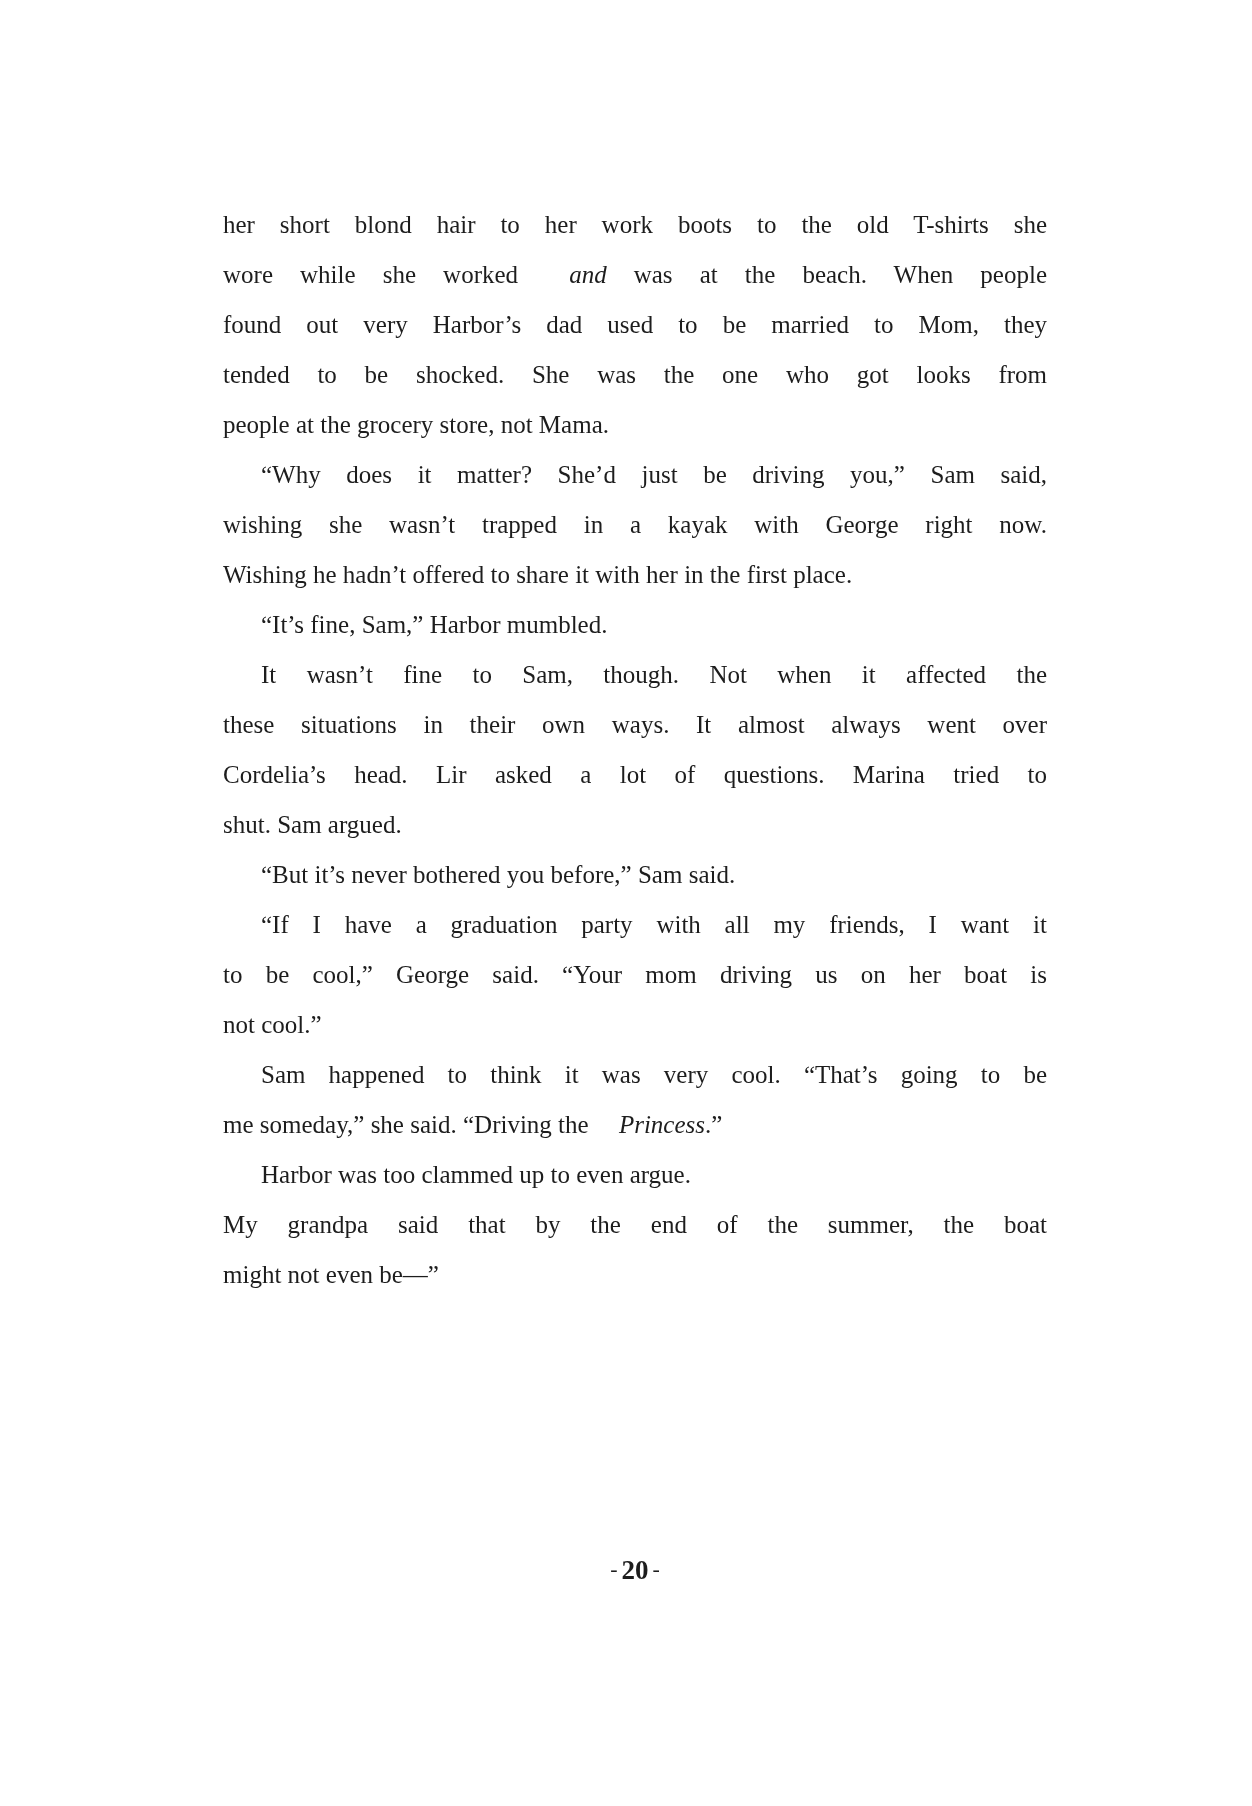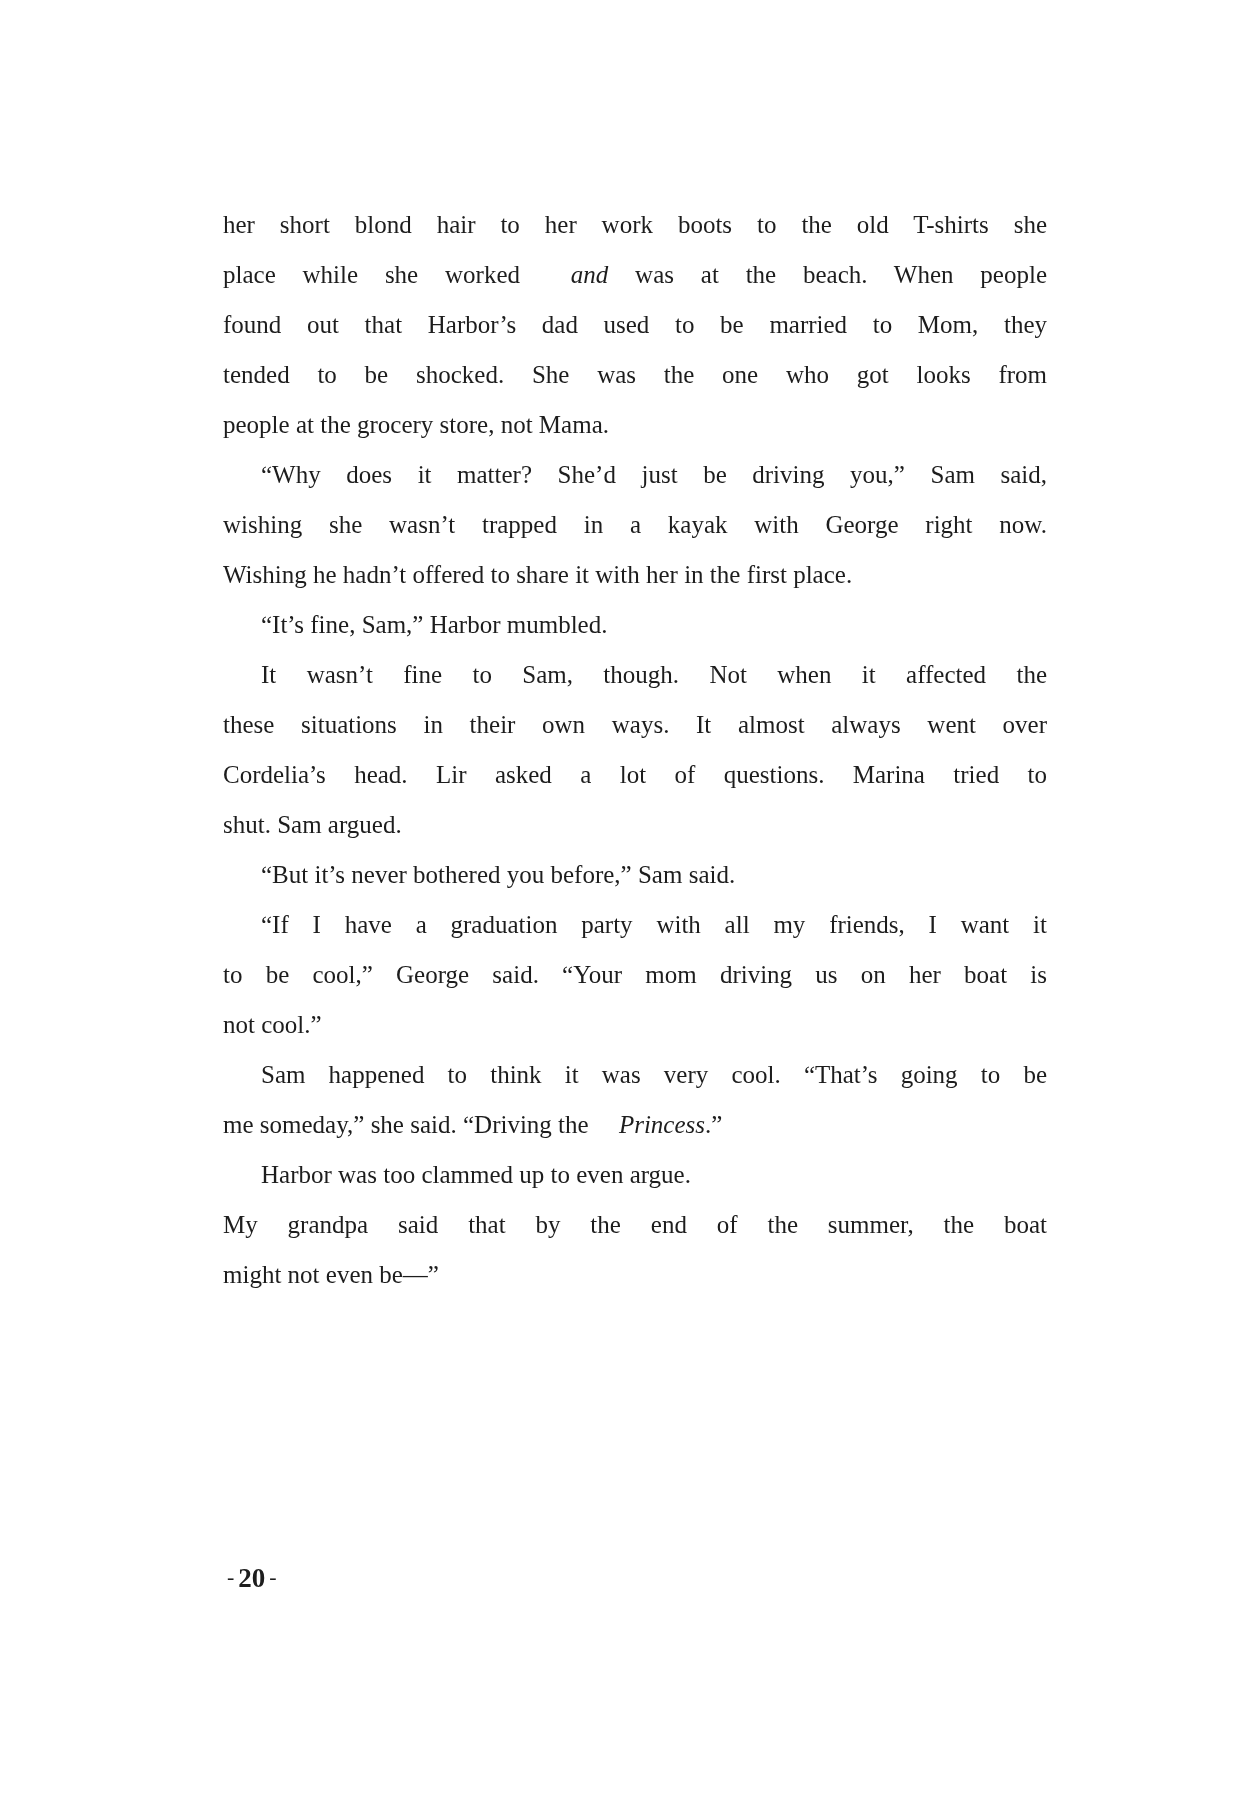--- a/index.html
+++ b/index.html
@@ -37,42 +37,43 @@
     font-style: italic;
     font-family: "Liberation Serif", "DejaVu Serif", serif;
     margin-left: 24px;
   }
   #page-footer {
     position: absolute;
     left: 223px;
     top: 1548px;
     width: 824px;
     height: 50px;
-    line-height: 60px;
+    line-height: 44px;
+    text-align: center;
     font-size: 27px;
     font-weight: 700;
     color: #1d1d1d;
   }
   #page-footer .dash {
     font-weight: 400;
     font-size: 22px;
     position: relative;
     top: -3px;
     padding: 0 4px;
   }
 </style>
 </head>
 <body>
 
 <div id="book-page">
   <div id="text-block">
       <div class="paragraph">
         <div class="line"><span>her short blond hair to her work boots to the old T-shirts she</span></div>
-        <div class="line"><span>place while she worked </span><em>and</em><span> was at the beach. When people</span></div>
-        <div class="line"><span>found out that Harbor’s dad used to be married to Mom, they</span></div>
+        <div class="line"><span>wore while she worked </span><em>and</em><span> was at the beach. When people</span></div>
+        <div class="line"><span>found out very Harbor’s dad used to be married to Mom, they</span></div>
         <div class="line"><span>tended to be shocked. She was the one who got looks from</span></div>
         <div class="line last"><span>people at the grocery store, not Mama.</span></div>
       </div>
       <div class="paragraph">
         <div class="line indented"><span>“Why does it matter? She’d just be driving you,” Sam said,</span></div>
         <div class="line"><span>wishing she wasn’t trapped in a kayak with George right now.</span></div>
         <div class="line last"><span>Wishing he hadn’t offered to share it with her in the first place.</span></div>
       </div>
       <div class="paragraph">
         <div class="line last indented"><span>“It’s fine, Sam,” Harbor mumbled.</span></div>

